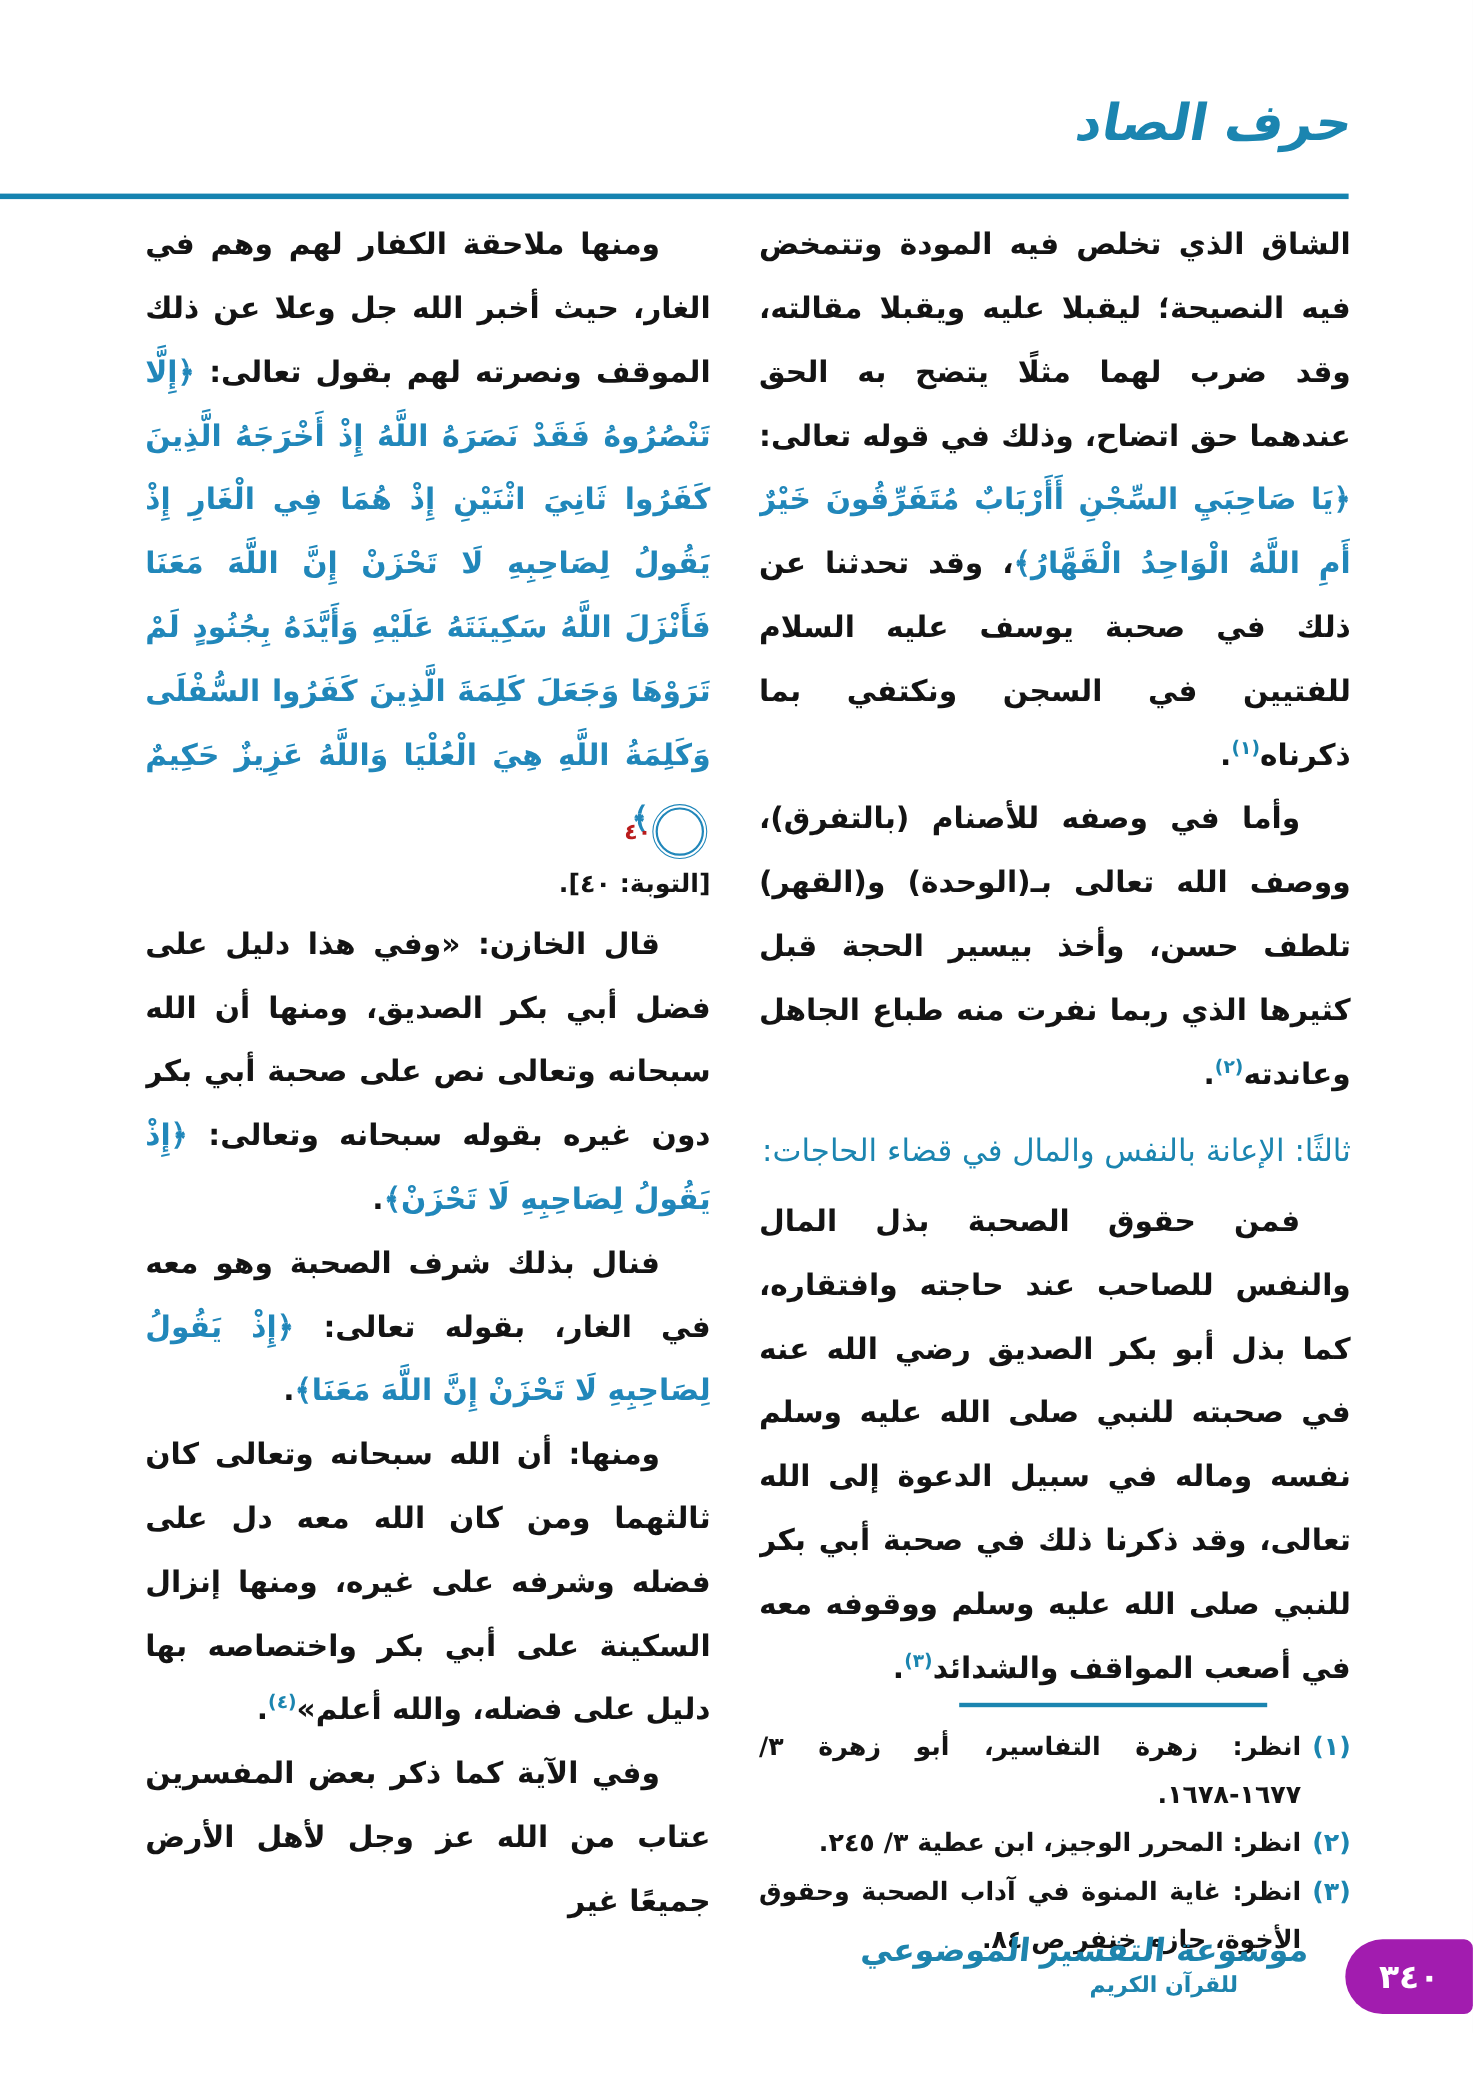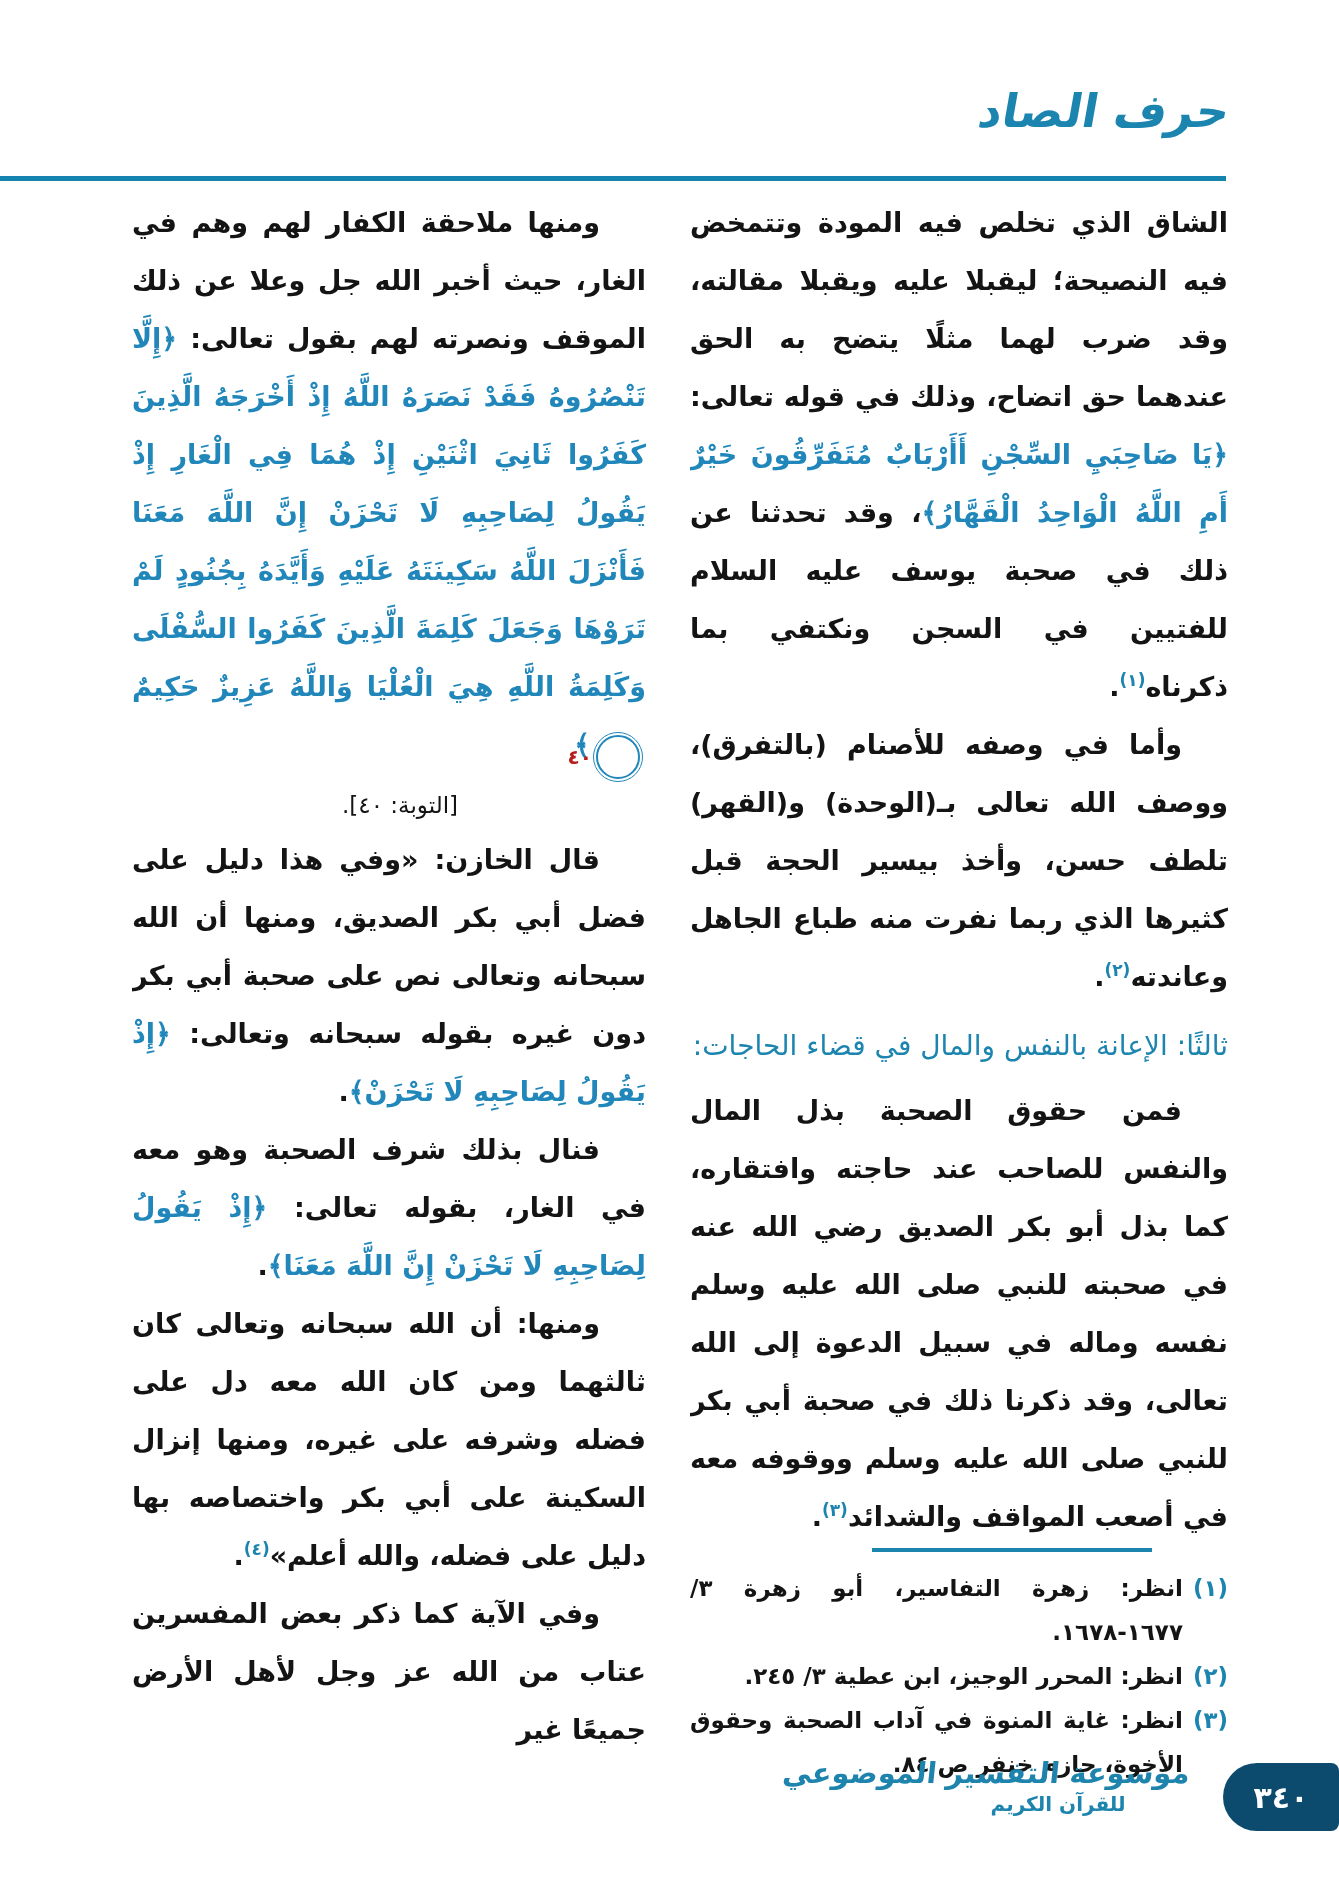--- a/index.html
+++ b/index.html
@@ -43,40 +43,40 @@
     font-weight:400; text-align:justify;
   }
   .ayah-medallion {
     display:inline-flex; align-items:center; justify-content:flex-start;
     width:40px; height:40px; border:2px solid #2187ba; border-radius:50%;
     outline:1px solid #2187ba; outline-offset:2px;
     color:#b91c1c; font-size:20px; font-weight:700;
     vertical-align:-10px; margin:0 6px;
   }
   .verse-ref {
-    margin:0; font-size:23px; font-weight:400; color:#141414;
-    text-align:left; padding-left:210px; line-height:52px;
+    margin:0; font-size:23px; font-weight:700; color:#141414;
+    text-align:right; padding-left:210px; line-height:52px;
     white-space:nowrap;
   }
   
   .footnotes { margin-top:auto; }
   .fn-sep { height:4px; background:#1b85b0; width:280px; margin:0 76px 14px 0; }
   .fn-row { display:flex; gap:10px; font-size:23px; line-height:44px; font-weight:700; color:#141414; }
   .fn-num { color:#1b85b0; flex:0 0 auto; }
   .fn-text { text-align:justify; }
   
   .footer-logo {
     position:absolute; left:926px; top:1756px; width:264px;
     text-align:center; color:#1e84ad;
   }
   .logo-title { font-size:29px; font-weight:700; transform:skewX(-6deg); white-space:nowrap; }
   .logo-subtitle { font-size:20px; font-weight:700; margin-top:2px; }
   .page-badge {
     position:absolute; top:1763px; left:1223px; width:116px; height:68px;
-    background:#0c4a6e; border-radius:34px 8px 8px 34px;
+    background:#a21caf; border-radius:34px 8px 8px 34px;
     color:#ffffff; font-size:30px; font-weight:700;
     display:flex; align-items:center; justify-content:center;
   }
 </style>
 </head>
 <body>
 
 <div class="page">
 
   <div class="chapter-title">حرف الصاد</div>

